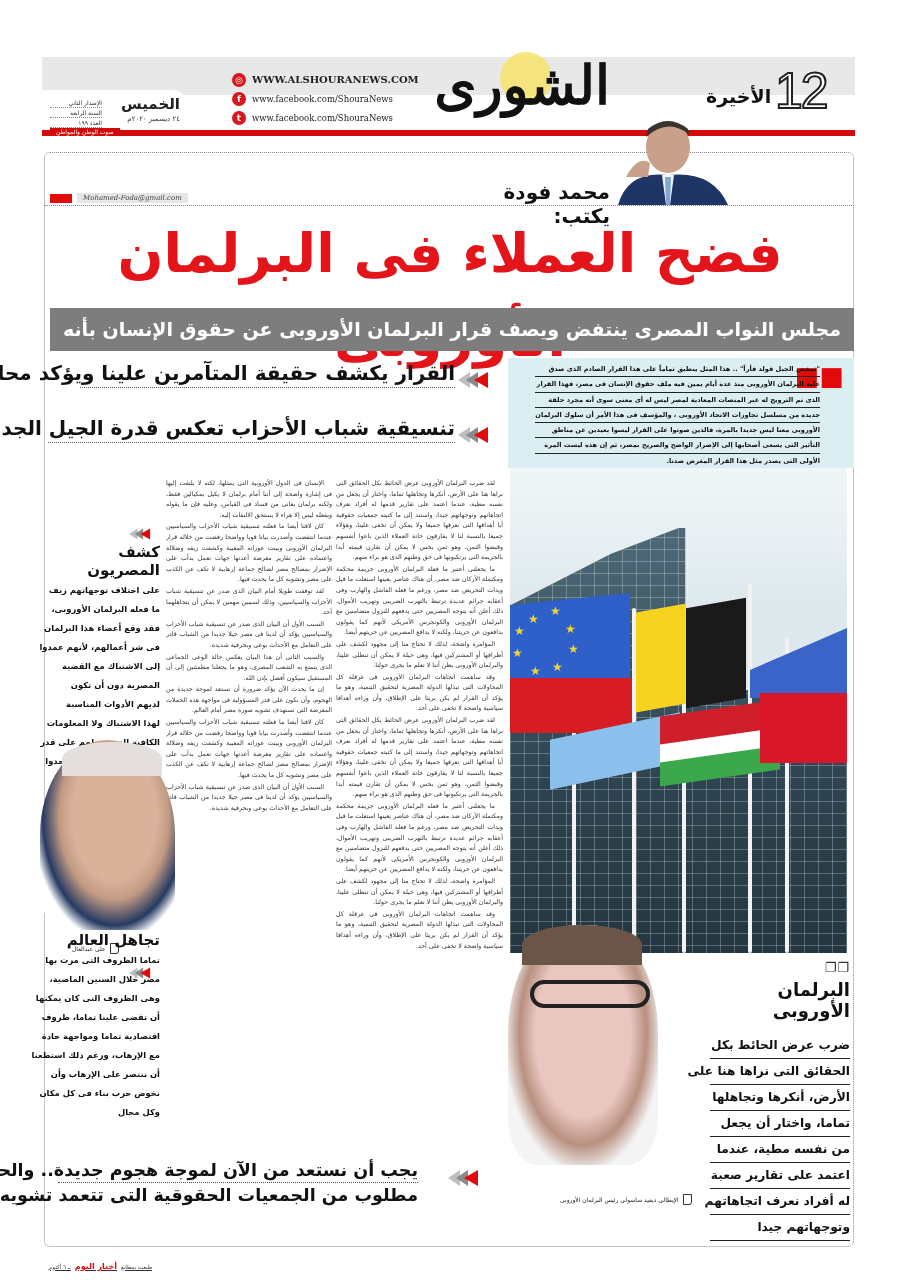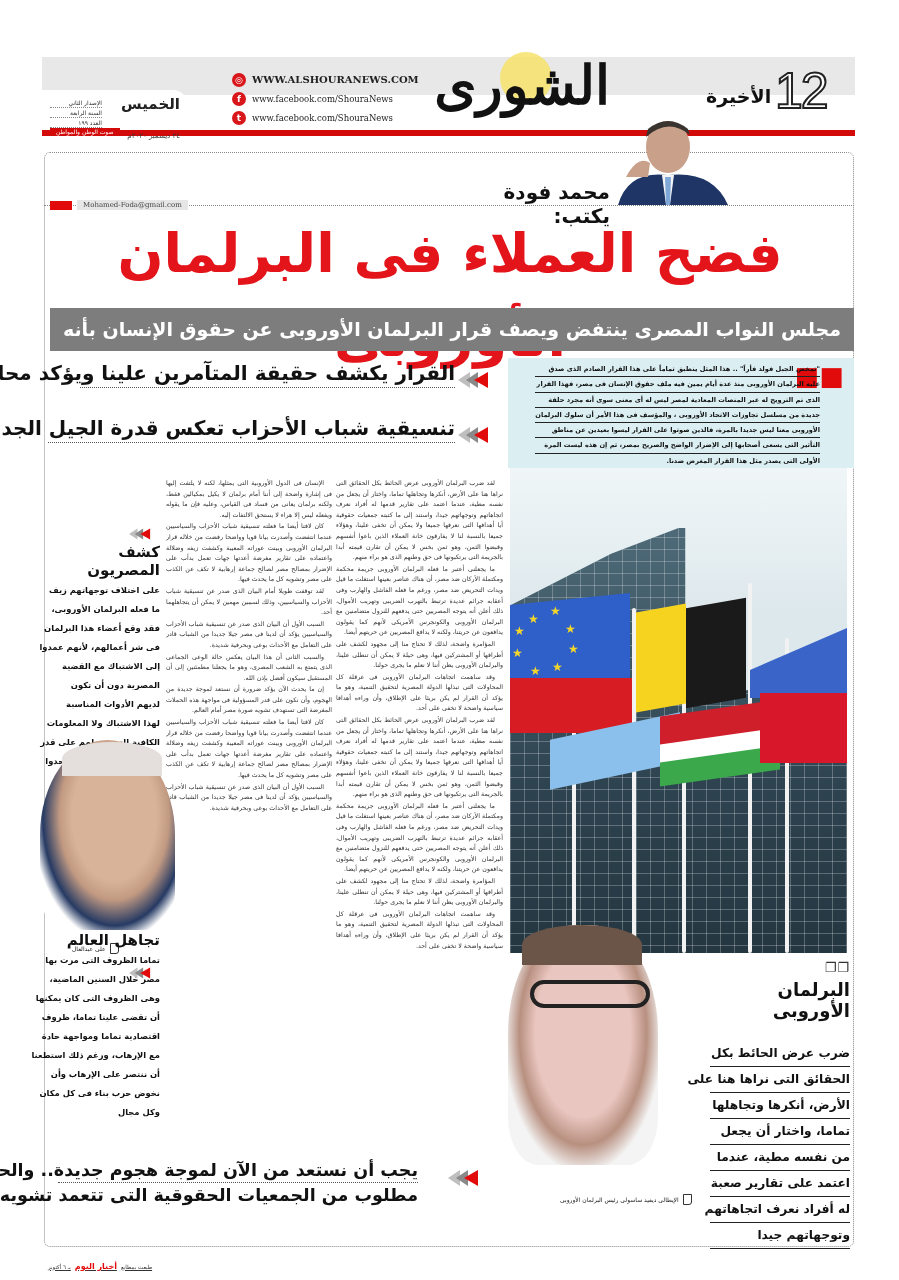--- a/index.html
+++ b/index.html
@@ -5,41 +5,41 @@
   * { box-sizing: border-box; margin: 0; padding: 0; }
   html, body { width: 899px; height: 1280px; background: #ffffff; overflow: hidden; }
   body { font-family: "DejaVu Sans", sans-serif; position: relative; color: #111; }
 
   
   .masthead { position: absolute; left: 42px; top: 57px; width: 813px; height: 38px; background: #e8e8e8; }
   .mast-left-tab { position: absolute; left: 42px; top: 90px; width: 145px; height: 28px; background: #fff; border-radius: 0 14px 0 0; }
   .red-rule { position: absolute; left: 42px; top: 130px; width: 813px; height: 6px; background: #d20a0a; }
   .day-block { position: absolute; left: 110px; top: 95px; width: 70px; text-align: right; direction: rtl; }
   .day-name { font-family: "DejaVu Sans", sans-serif; font-weight: bold; font-size: 15px; color: #222; }
-  .day-date { font-size: 7px; color: #333; margin-top: 19px; }
+  .day-date { font-size: 7px; color: #333; margin-top: 2px; }
   .issue-block { position: absolute; left: 50px; top: 98px; width: 52px; direction: rtl; text-align: right; font-size: 6px; color: #333; line-height: 9px; }
   .issue-block div { border-bottom: 1px dotted #888; }
   .links { position: absolute; left: 232px; top: 70px; }
   .link-row { display: flex; align-items: center; height: 19px; }
   .link-icon { width: 14px; height: 14px; border-radius: 50%; background: #d9161a; color: #fff; font-size: 9px; font-weight: bold; display: flex; align-items: center; justify-content: center; margin-right: 6px; }
   .link-text { font-family: "DejaVu Serif", serif; font-size: 8.5px; color: #222; }
   .link-row.first .link-text { font-size: 10px; font-weight: bold; }
   .logo { position: absolute; left: 440px; top: 44px; width: 170px; height: 95px; direction: rtl; }
   .logo-sun { position: absolute; left: 60px; top: 8px; width: 52px; height: 52px; border-radius: 50%; background: #f7e36b; opacity: 0.85; }
   .logo-text { position: absolute; right: 0; top: 6px; font-family: "DejaVu Serif", serif; font-weight: bold; font-size: 54px; color: #111; line-height: 70px; }
   .logo-tag { position: absolute; left: 50px; top: 128px; background: #d20a0a; color: #fff; font-size: 6px; padding: 0 6px; }
   .page-section { position: absolute; left: 706px; top: 85px; font-weight: bold; font-size: 19px; color: #111; direction: rtl; }
   .page-num { position: absolute; left: 775px; top: 66px; font-family: "Liberation Sans", sans-serif; font-size: 50px; line-height: 50px; color: #fff; -webkit-text-stroke: 2px #222; font-weight: 300; letter-spacing: -2px; }
 
   
   .frame { position: absolute; left: 44px; top: 152px; width: 810px; height: 1095px; border: 1px dotted #888; border-radius: 6px; }
   .byline-row { position: absolute; left: 44px; top: 205px; width: 810px; border-bottom: 1px dotted #888; height: 1px; }
   .author-photo { position: absolute; left: 608px; top: 115px; width: 128px; height: 90px; }
   .byline { position: absolute; left: 470px; top: 180px; width: 140px; text-align: right; direction: rtl; font-weight: bold; font-size: 20px; color: #111; }
-  .email { position: absolute; left: 50px; top: 200px; display: flex; align-items: flex-end; }
+  .email { position: absolute; left: 50px; top: 193px; display: flex; align-items: flex-end; font-style: italic; }
   .email-swatch { width: 22px; height: 9px; background: #e20b0b; margin-right: 5px; }
   .email-text { font-family: "DejaVu Serif", serif; font-size: 7px; color: #444; background: #e6e6e6; padding: 1px 6px; }
 
   .headline { position: absolute; left: 60px; top: 212px; width: 780px; text-align: center; direction: rtl; font-family: "DejaVu Sans", sans-serif; font-weight: bold; font-size: 54px; color: #e4141b; line-height: 84px; letter-spacing: -1px; }
   .subhead { position: absolute; left: 50px; top: 308px; width: 804px; height: 43px; background: #7d7d7d; color: #fff; direction: rtl; text-align: center; font-weight: bold; font-size: 19px; line-height: 43px; }
 
   
   .quote-box { position: absolute; left: 508px; top: 358px; width: 346px; height: 110px; background: #dbeff3; }
   .quote-mark { position: absolute; right: 10px; top: 8px; color: #e20b0b; font-size: 26px; font-weight: bold; line-height: 20px; }
   .quote-lines { position: absolute; right: 34px; top: 4px; width: 285px; direction: rtl; text-align: right; }
@@ -58,21 +58,21 @@
   
   .portrait { position: absolute; left: 508px; top: 925px; width: 150px; height: 240px; border-radius: 45% 45% 20% 20%; background: radial-gradient(ellipse at 50% 45%, #e9c6c0 0 45%, #b89080 60%, #f4f4f4 75%); }
   .portrait-hair { position: absolute; left: 522px; top: 925px; width: 120px; height: 40px; border-radius: 50% 50% 0 0; background: #6a5548; }
   .portrait-glasses { position: absolute; left: 530px; top: 980px; width: 120px; height: 28px; border: 4px solid #222; border-radius: 14px; }
   .photo-caption-1 { position: absolute; left: 560px; top: 1194px; direction: rtl; font-size: 6px; color: #222; display: flex; align-items: center; }
   .cap-box { width: 9px; height: 11px; border: 1px solid #333; margin-left: 4px; border-radius: 0 0 3px 0; }
 
   
   .pq { position: absolute; left: 710px; top: 960px; width: 140px; direction: rtl; text-align: right; }
   .pq-marks { font-size: 13px; color: #333; letter-spacing: 1px; }
-  .pq-title { font-weight: bold; font-size: 18px; color: #111; margin: 4px 0 20px; }
+  .pq-title { font-weight: bold; font-size: 18px; color: #111; margin: 4px 0 12px; }
   .pq-line { font-weight: bold; font-size: 12.2px; line-height: 25px; border-bottom: 1px solid #222; white-space: nowrap; color: #111; }
 
   
   .sh { position: absolute; direction: rtl; text-align: right; font-weight: bold; color: #111; }
   .sh-line { font-size: 20px; line-height: 27px; white-space: nowrap; }
   .sh-line.dotted { border-bottom: 1px dotted #555; }
   .chev { position: absolute; display: flex; }
   .chev span { display: block; width: 0; height: 0; border-top: 8px solid transparent; border-bottom: 8px solid transparent; margin-left: -4px; }
   .chev .g1 { border-right: 12px solid #bfbfbf; }
   .chev .g2 { border-right: 12px solid #8a8a8a; }

